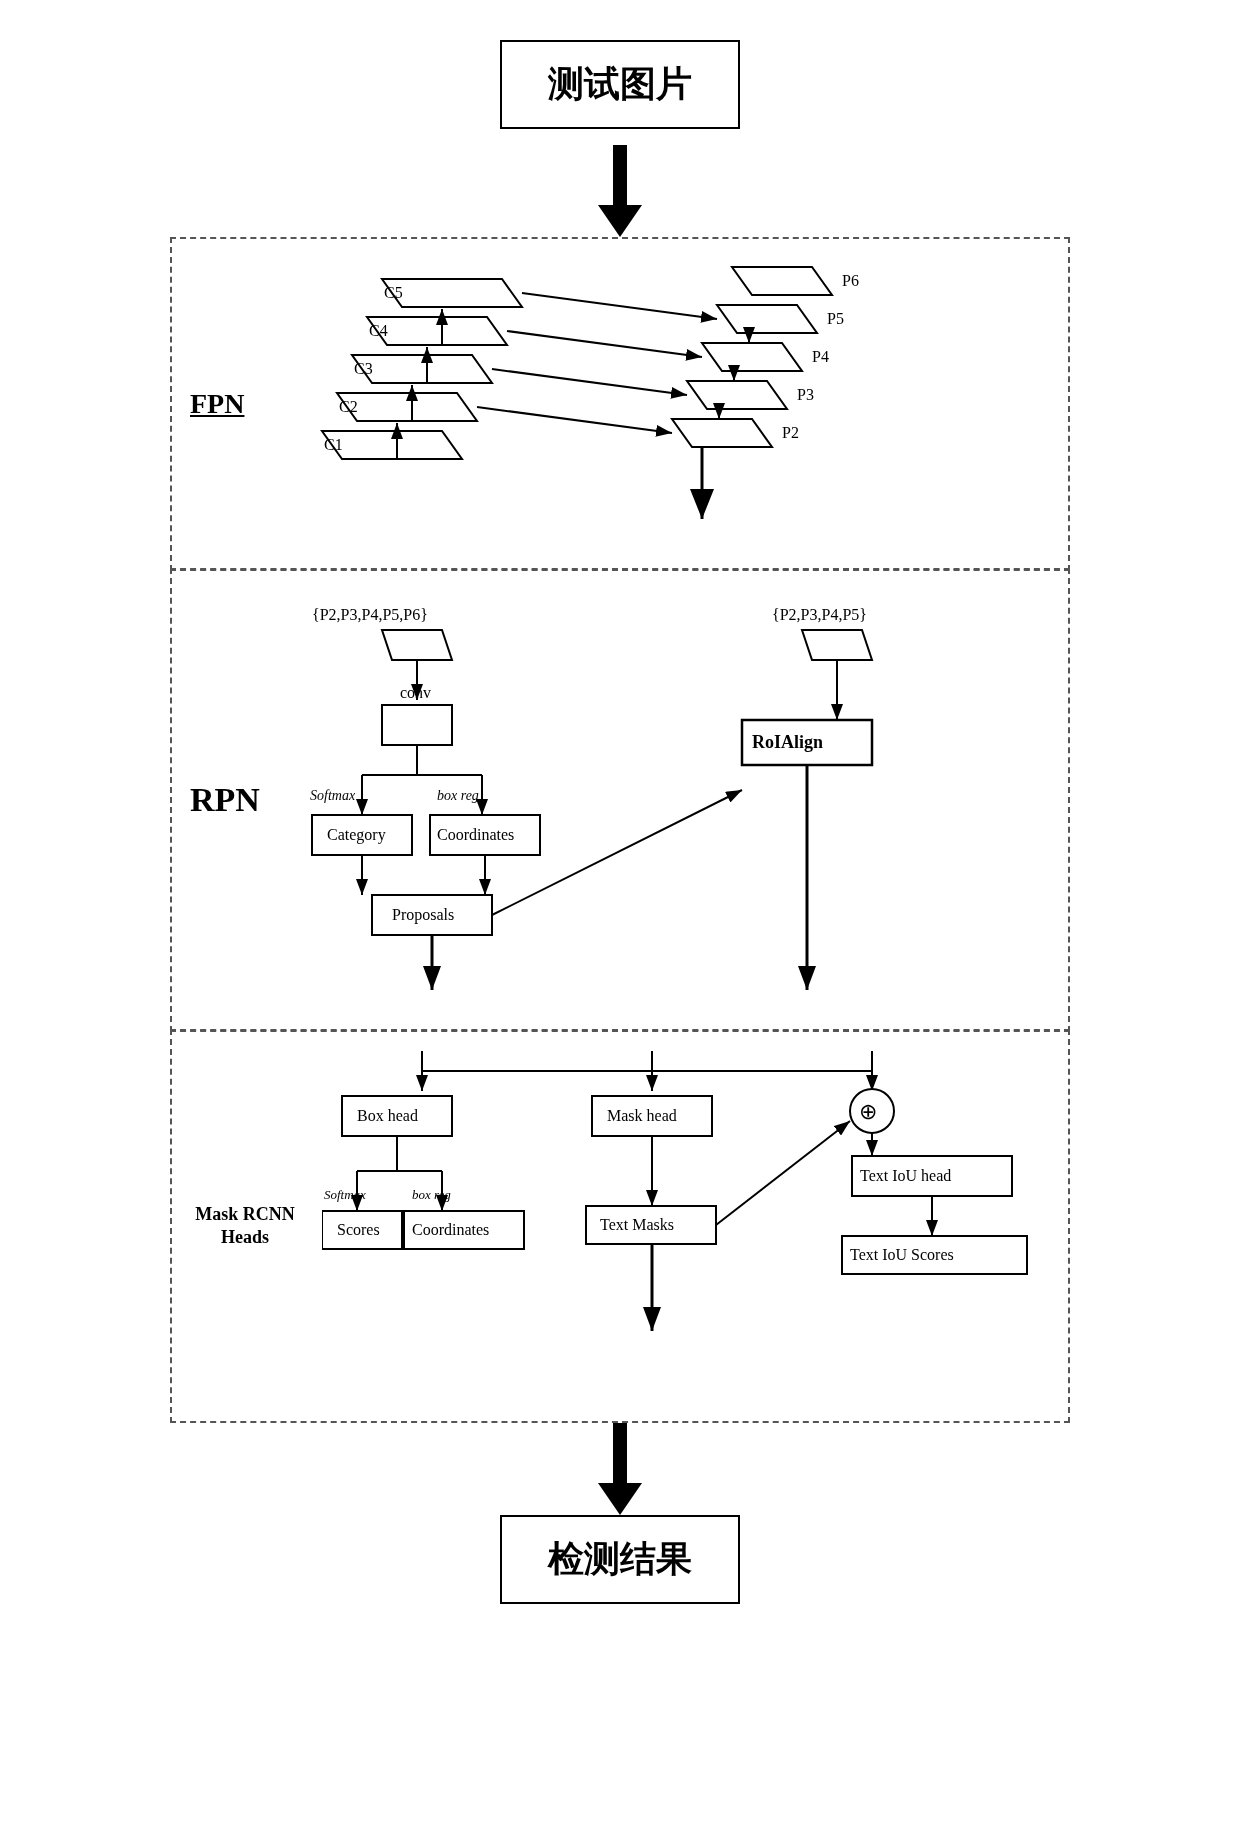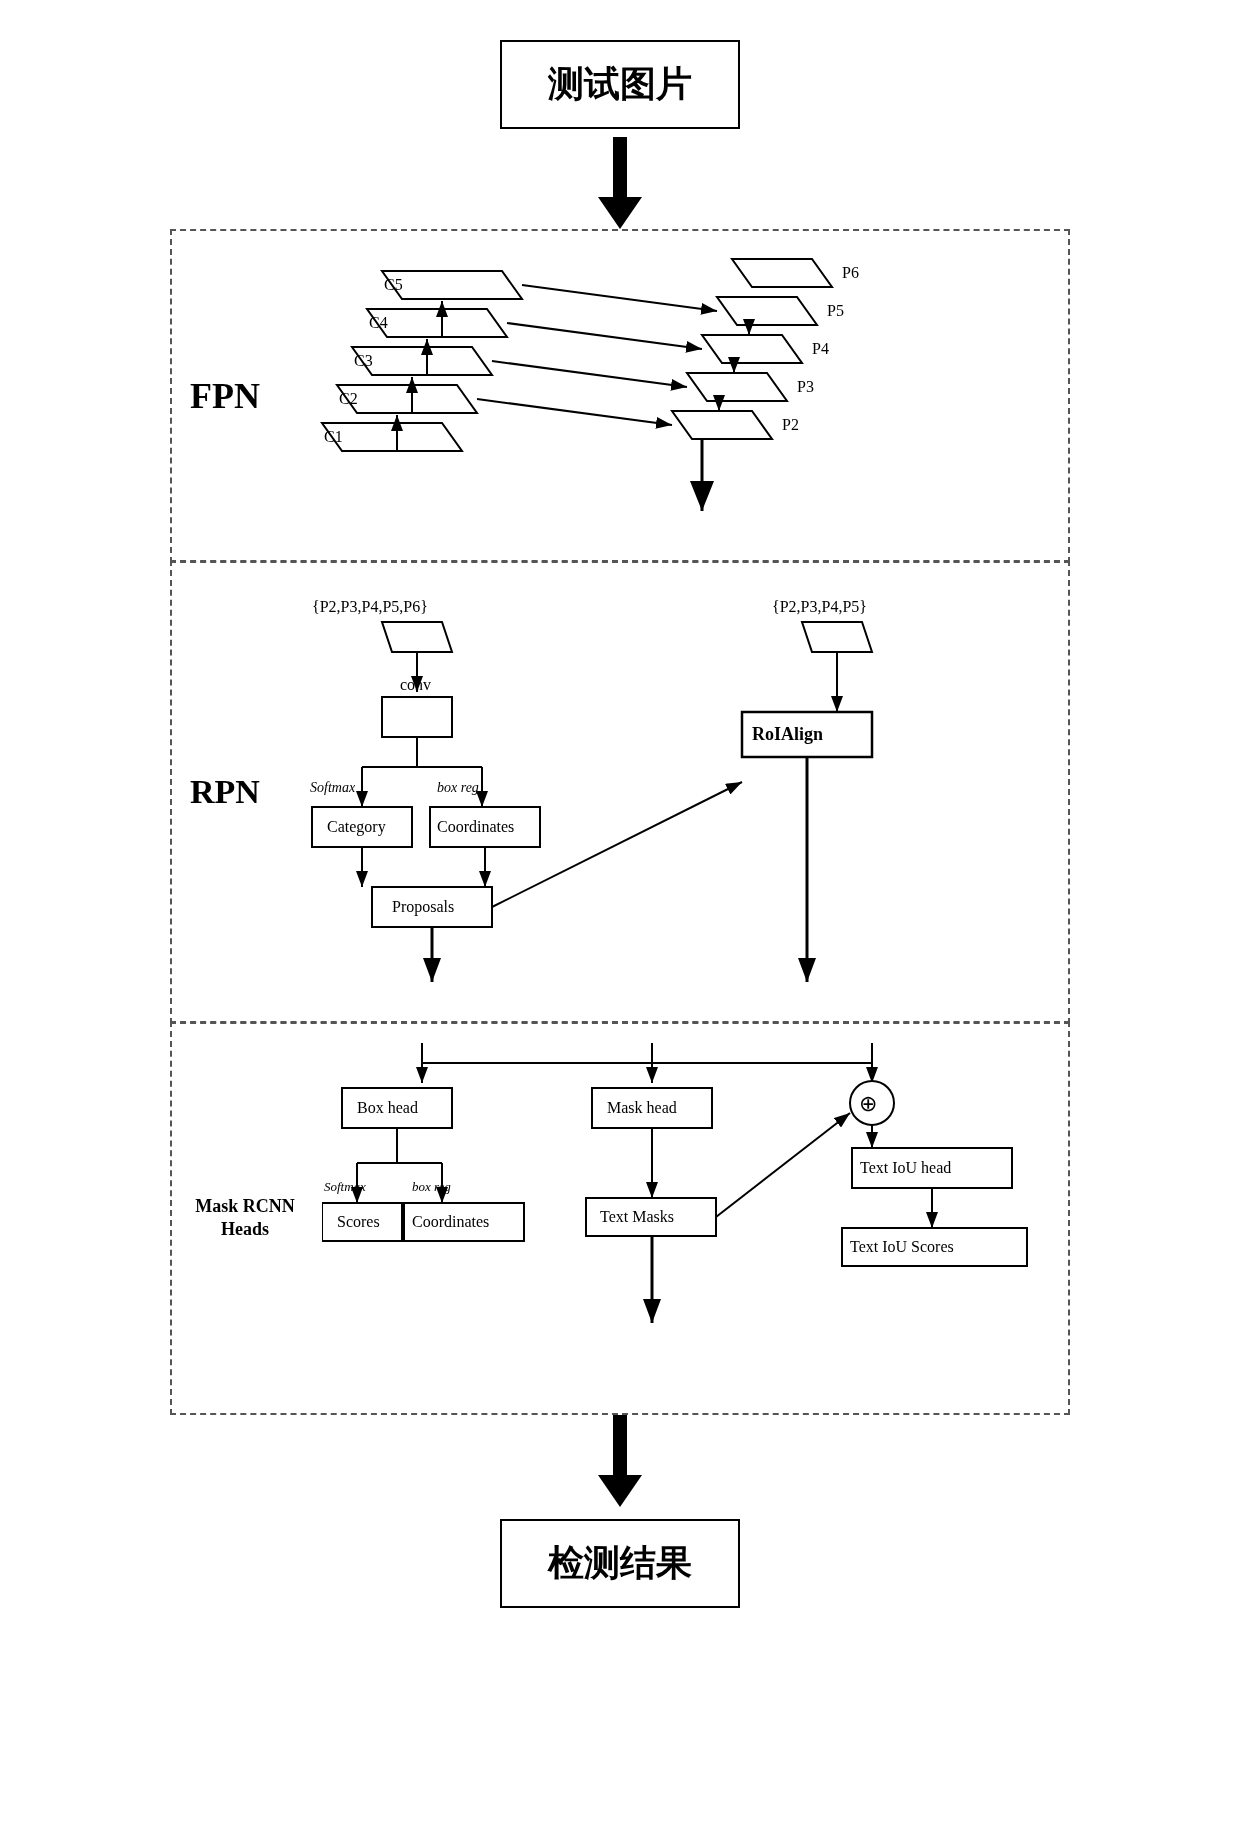--- a/index.html
+++ b/index.html
@@ -65,29 +65,29 @@
       border-left: 22px solid transparent;
       border-right: 22px solid transparent;
       border-top: 32px solid #000;
     }
   </style>
 </head>
 <body>
 
 <div class="diagram">
 
-  <div class="box box-large chinese" style="margin-bottom:8px;">测试图片</div>
+  <div class="box box-large chinese" style="margin-bottom:16px;">测试图片</div>
 
   <div class="thick-arrow" style="margin: 0;">
     <div class="thick-line" style="height:60px;"></div>
     <div class="thick-head"></div>
   </div>
 
   <div style="width:100%; border: 2.5px dashed #555; position:relative; margin-bottom:0;">
-    <div style="position:absolute; left:18px; top:50%; transform:translateY(-50%); font-size:36px; font-weight:bold;">FPN</div>
+    <div style="position:absolute; left:18px; top:50%; transform:translateY(-50%); font-size:28px; font-weight:bold;text-decoration:underline;">FPN</div>
     <div style="padding: 20px 30px 20px 110px;">
 
       <svg class="full-svg" width="650" height="290" viewBox="0 0 650 290">
 
         <polygon points="100,20 220,20 240,48 120,48" fill="white" stroke="black" stroke-width="2"></polygon>
         <text x="102" y="39" font-size="16" font-family="serif">C5</text>
 
         <polygon points="85,58 205,58 225,86 105,86" fill="white" stroke="black" stroke-width="2"></polygon>
         <text x="87" y="77" font-size="16" font-family="serif">C4</text>
 
@@ -284,15 +284,15 @@
         <line x1="330" y1="193" x2="330" y2="280" stroke="black" stroke-width="3" marker-end="url(#arr2)"></line>
       </svg>
     </div>
   </div>
 
   <div class="thick-arrow" style="margin: 0;">
     <div class="thick-line" style="height:60px;"></div>
     <div class="thick-head"></div>
   </div>
 
-  <div class="box box-large chinese" style="margin-top:12px;text-align:center;">检测结果</div>
+  <div class="box box-large chinese" style="margin-top:0;text-align:center;">检测结果</div>
 
 </div>
 
 </body></html>

